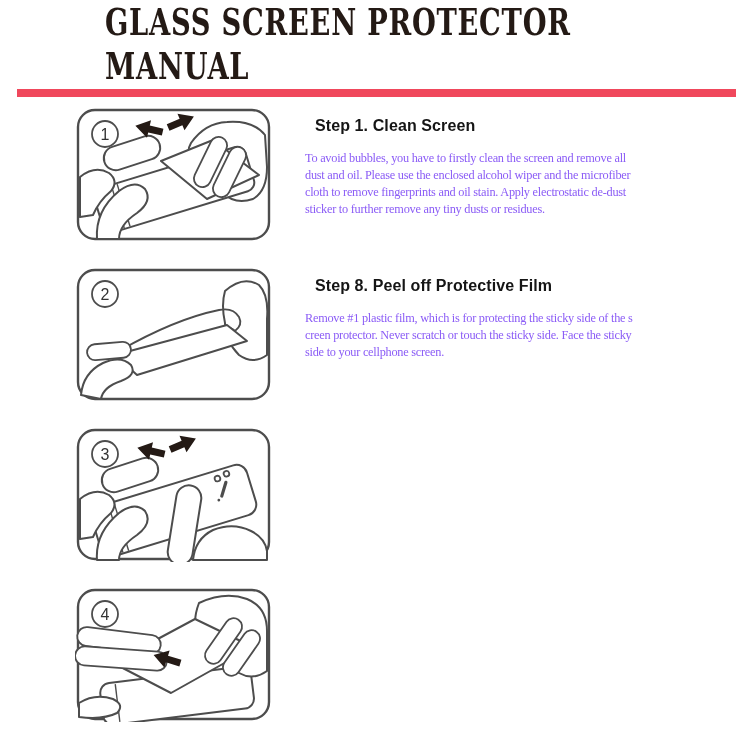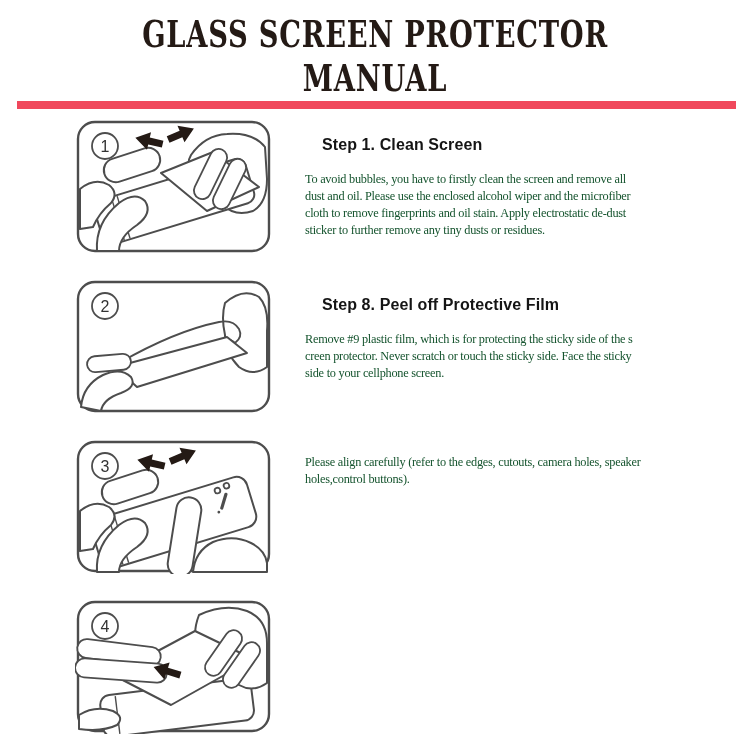--- a/index.html
+++ b/index.html
@@ -1,40 +1,40 @@
 <!DOCTYPE html>
 <html><head>
 <meta charset="utf-8">
 <style>
   html,body { margin:0; padding:0; background:#ffffff; }
   .page {
     position:relative; width:750px; height:750px; background:#ffffff;
     overflow:hidden; font-family:"Liberation Sans", sans-serif;
   }
   
-  .header { padding-top:12px; text-align:center; }
+  .header { padding-top:0; text-align:left; }
   .title-line {
     font-family:"DejaVu Serif", serif; font-weight:700; color:#241a15;
     font-size:38px; line-height:1.15; letter-spacing:1px; white-space:nowrap;
     transform:scaleX(0.72); transform-origin:50% 50%; margin:0;
   }
   .divider { height:8px; background:#f0485c; margin:2px 14px 0 17px; }
   
   .steps { margin-top:10px; padding-left:75px; }
   .step  { display:flex; align-items:flex-start; height:135px; margin-bottom:25px; }
   .illus { width:197px; height:135px; flex:none; margin:0; }
   .illus svg { width:197px; height:135px; display:block; }
   .steptext { margin-left:33px; width:460px; }
   .step-heading {
-    margin:17px; font-family:"Liberation Sans", sans-serif; font-weight:700;
+    margin:10px; font-family:"Liberation Sans", sans-serif; font-weight:700;
     font-size:16px; color:#151515; letter-spacing:0.1px;
   }
   .step-body {
     margin:15px 0 0 0; font-family:"Liberation Serif", serif;
-    font-size:12.3px; letter-spacing:-0.25px; line-height:1.38; color:#14532d;
+    font-size:12.3px; letter-spacing:-0.25px; line-height:1.38; color:#8b5cf6;
     white-space:pre-line;
   }
   
   .frame { fill:#ffffff; stroke:#4d4d4d; stroke-width:2.4; }
   .ln    { fill:#ffffff; stroke:#4d4d4d; stroke-width:2; stroke-linejoin:round; stroke-linecap:round; }
   .lt    { fill:#ffffff; stroke:#4d4d4d; stroke-width:1.8; stroke-linejoin:round; stroke-linecap:round; }
   .lo    { fill:none;    stroke:#4d4d4d; stroke-width:1.8; stroke-linejoin:round; stroke-linecap:round; }
   .st    { stroke:#4d4d4d; stroke-width:1.4; }
   .sl    { stroke:#4d4d4d; stroke-width:3.2; stroke-linecap:round; }
   .arrow { fill:#241a15; }
@@ -102,21 +102,21 @@
           <g>
             <rect class="lt" x="12" y="76" width="44" height="16" rx="8" transform="rotate(-5 34 84)"></rect>
             <path class="ln" d="M6 128 Q8 106 28 96 Q46 88 56 98 Q62 108 46 114 Q28 120 26 132 Z"></path>
           </g>
           <circle class="lt" cx="30" cy="27" r="13"></circle>
           <text class="numt" x="30" y="33">2</text>
         </svg>
       </figure>
       <div class="steptext">
         <h2 class="step-heading">Step 8. Peel off Protective Film</h2>
-        <p class="step-body">Remove #9 plastic film, which is for protecting the sticky side of the s
+        <p class="step-body">Remove #1 plastic film, which is for protecting the sticky side of the s
 creen protector. Never scratch or touch the sticky side. Face the sticky
 side to your cellphone screen.</p>
       </div>
     </section>
 
     <section class="step">
       <figure class="illus">
         <svg viewBox="0 0 197 135">
           <rect class="frame" x="3" y="3" width="191" height="129" rx="17"></rect>
           <g transform="rotate(-17 98 84)">
@@ -140,22 +140,20 @@
           </g>
           <g class="arrow">
             <path d="M-14 -3.5 L0 -3.5 L0 -9 L14 0 L0 9 L0 3.5 L-14 3.5 Z" transform="translate(76 24) rotate(193)"></path>
             <path d="M-14 -3.5 L0 -3.5 L0 -9 L14 0 L0 9 L0 3.5 L-14 3.5 Z" transform="translate(108 17) rotate(-23)"></path>
           </g>
           <circle class="lt" cx="30" cy="27" r="13"></circle>
           <text class="numt" x="30" y="33">3</text>
         </svg>
       </figure>
       <div class="steptext">
-        <p class="step-body">Please align carefully (refer to the edges, cutouts, camera holes, speaker
-holes,control buttons).</p>
       </div>
     </section>
 
     <section class="step">
       <figure class="illus">
         <svg viewBox="0 0 197 135">
           <rect class="frame" x="3" y="3" width="191" height="129" rx="17"></rect>
           <g transform="rotate(-7 100 108)">
             <rect class="ln" x="26" y="88" width="152" height="42" rx="10"></rect>
             <line class="st" x1="42" y1="90" x2="42" y2="128"></line>

